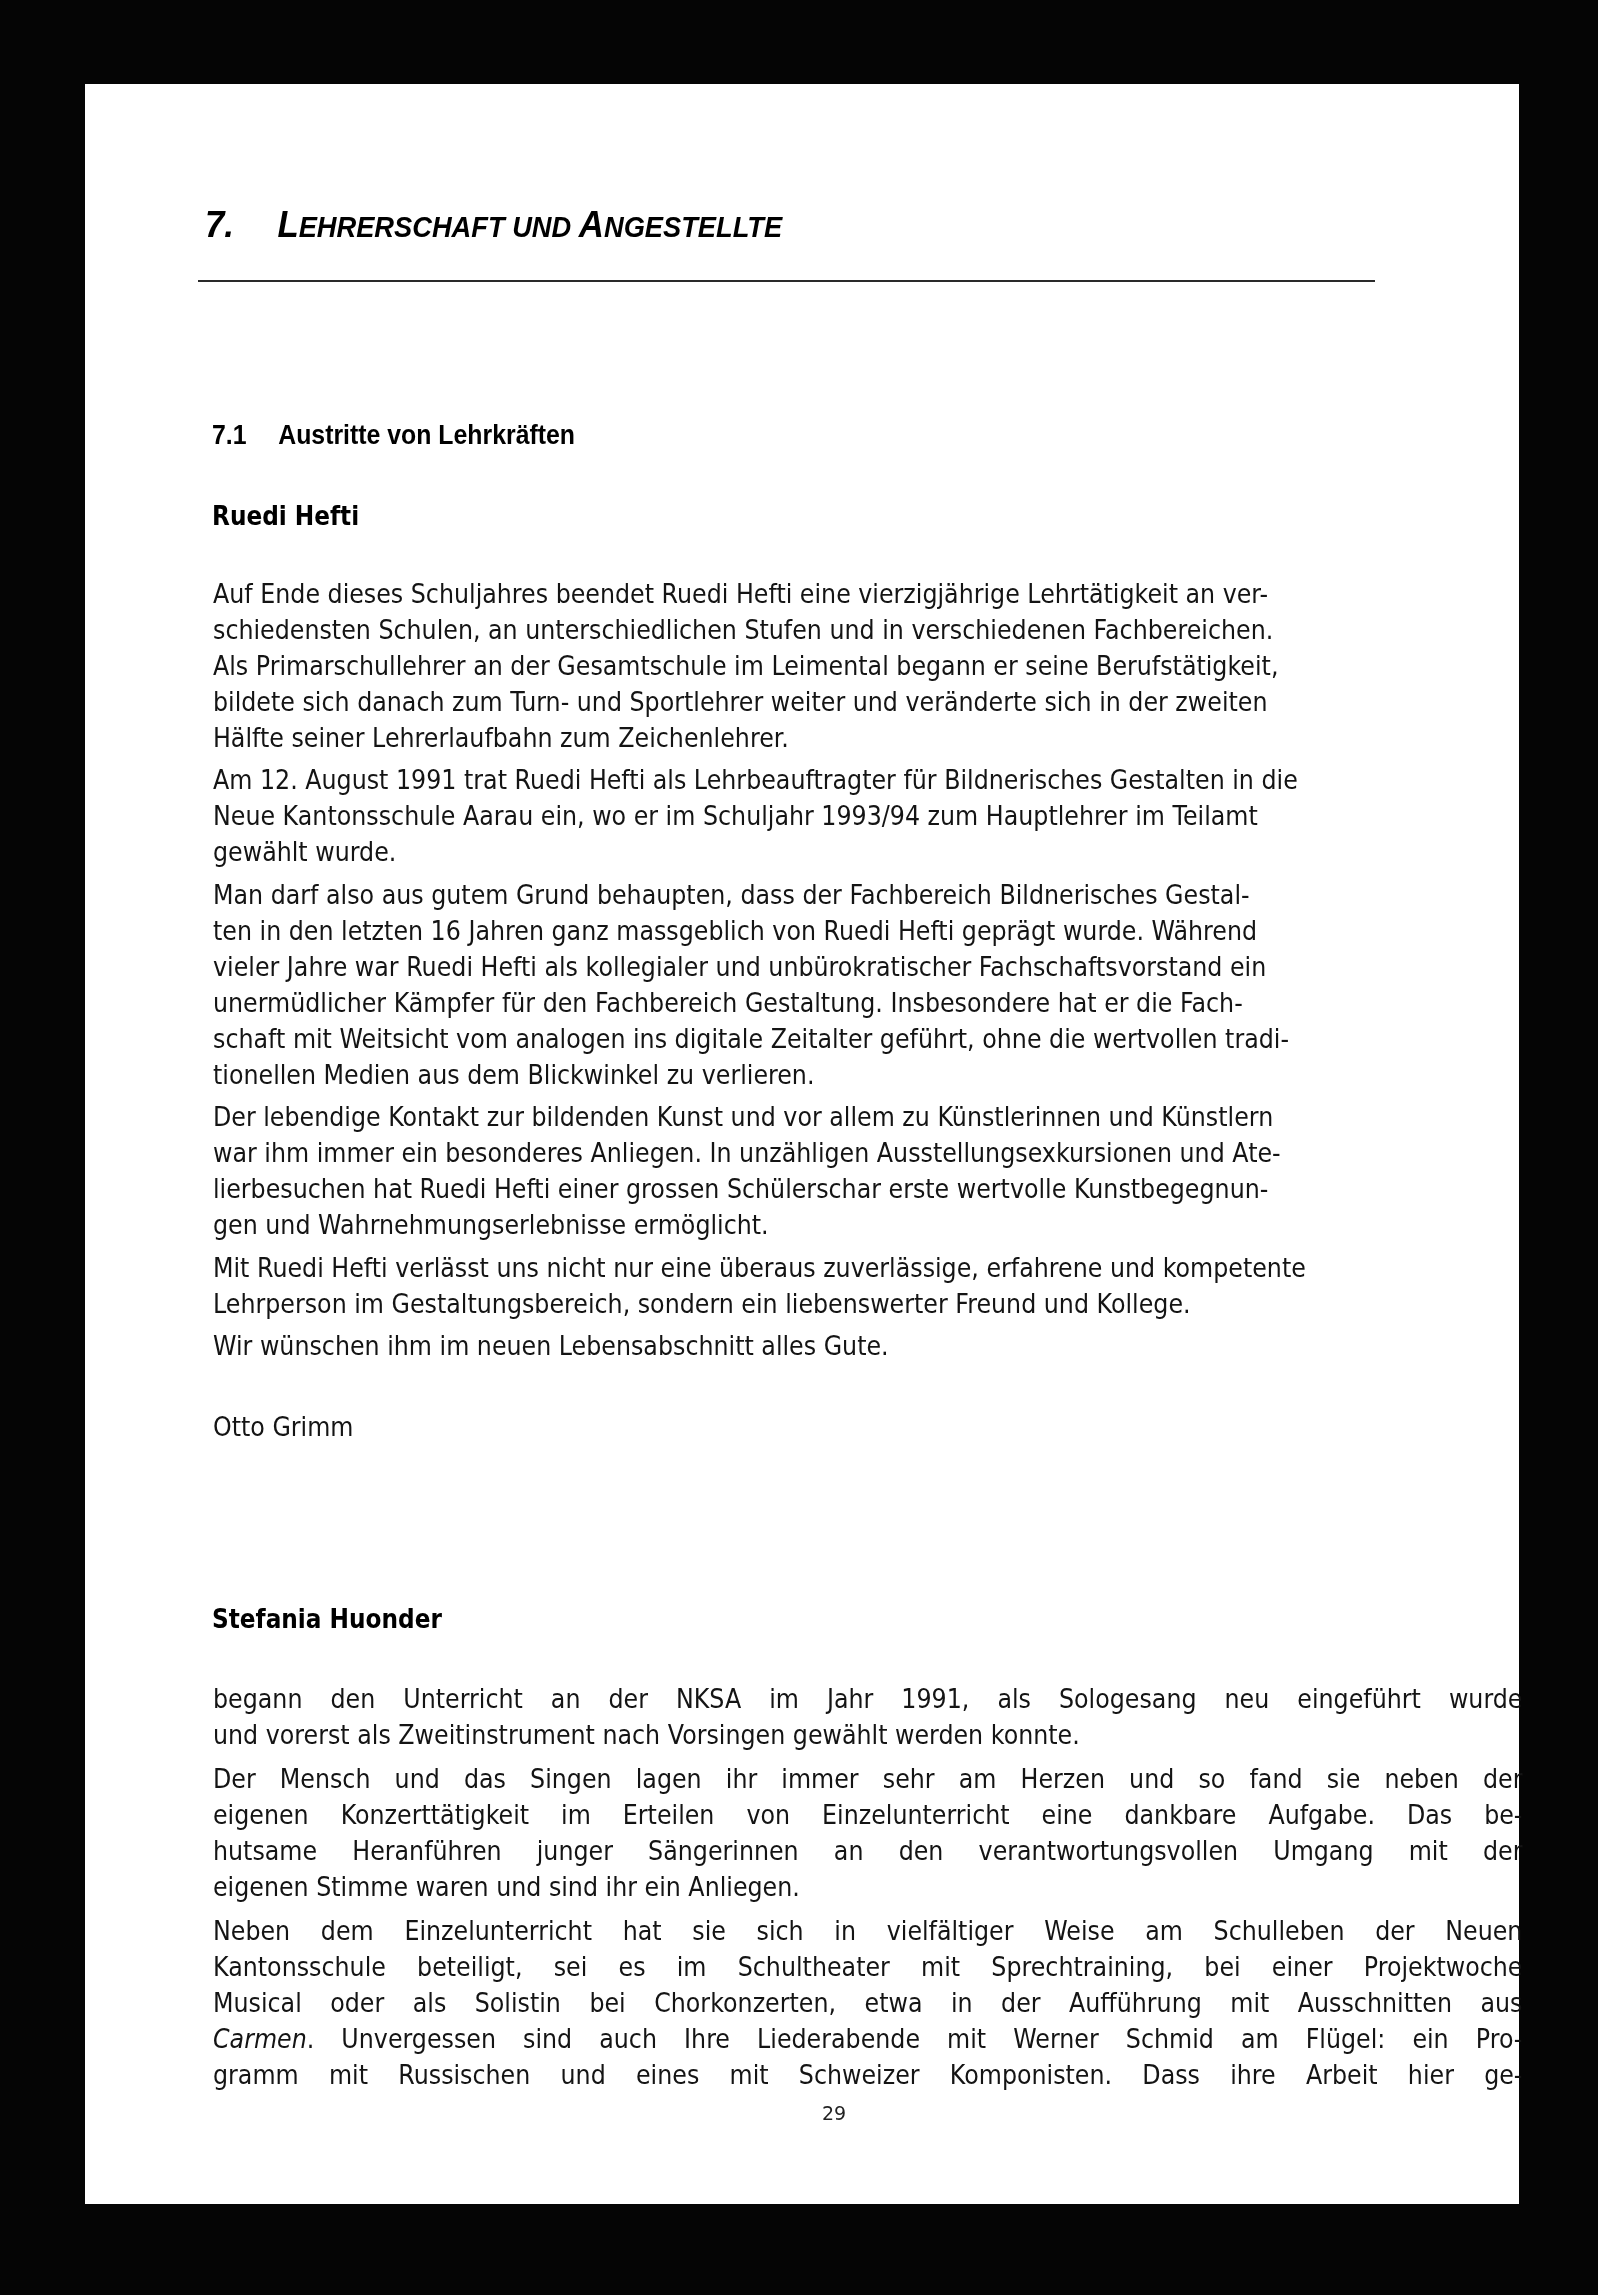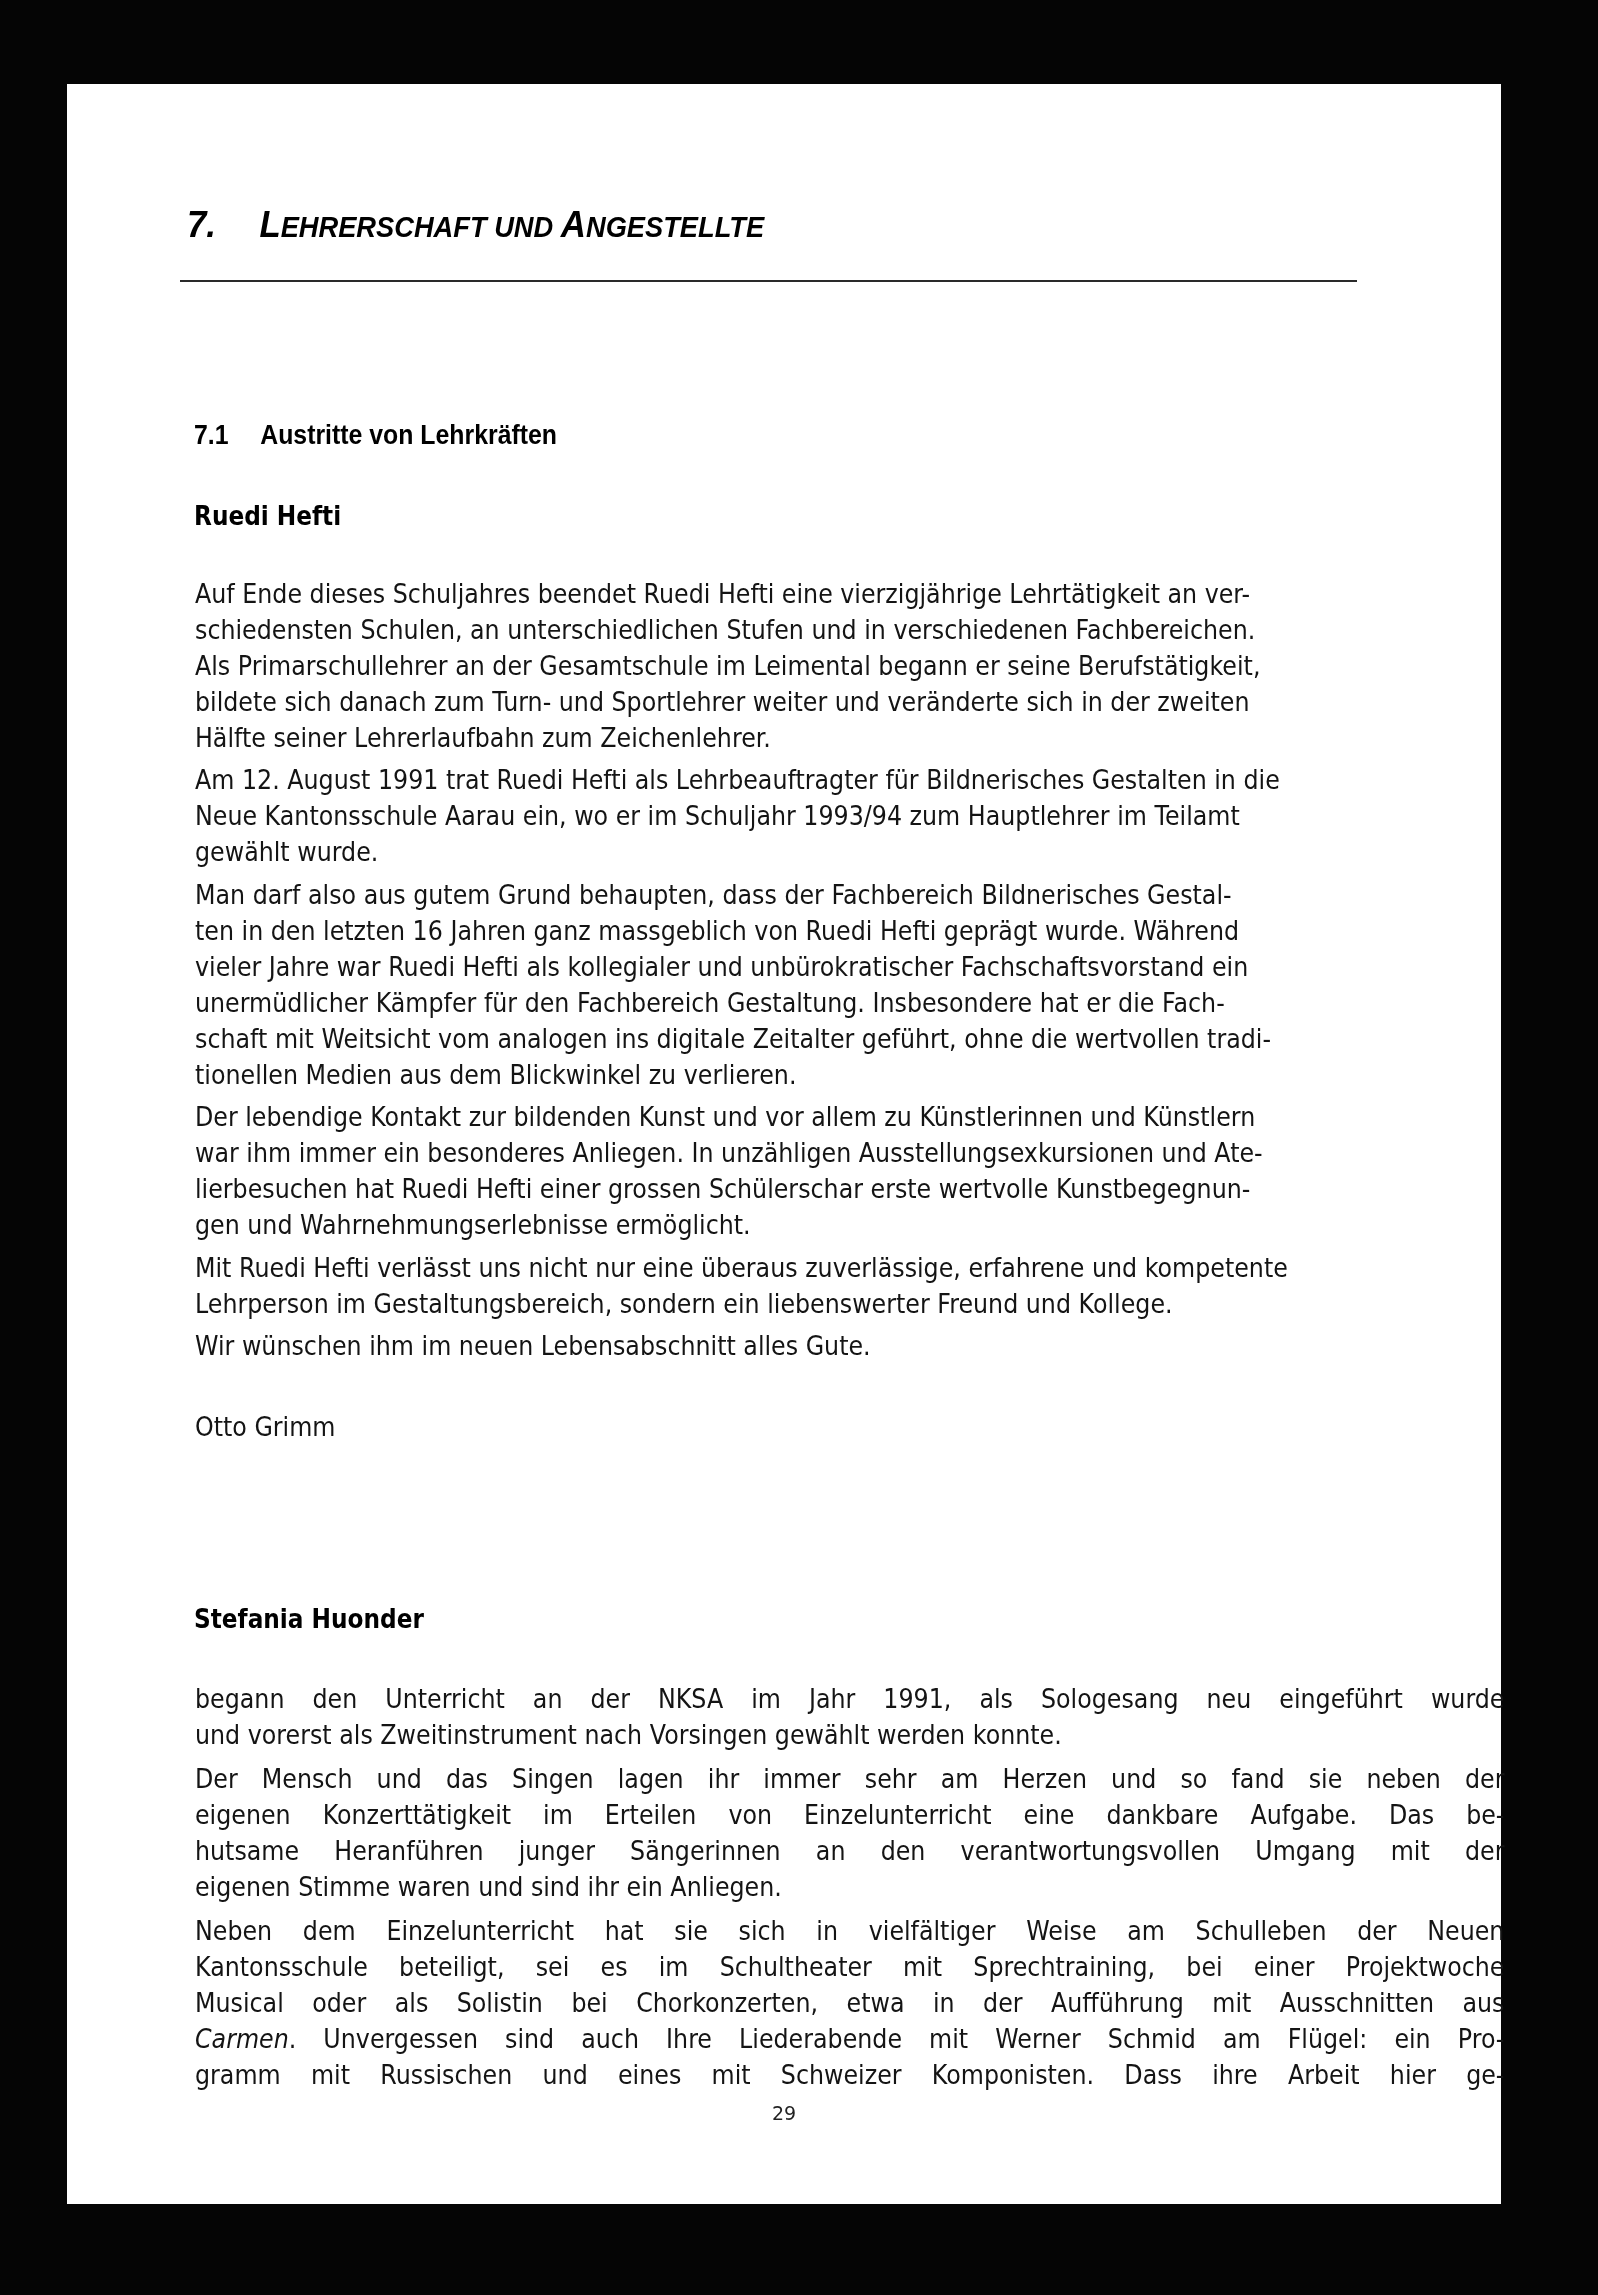--- a/index.html
+++ b/index.html
@@ -10,21 +10,21 @@
     body {
       width: 1599px;
       height: 2295px;
       position: relative;
       overflow: hidden;
       font-family: "DejaVu Sans", sans-serif;
       color: #111;
     }
     .page {
       position: absolute;
-      left: 67px;
+      left: 85px;
       top: 84px;
       width: 1434px;
       height: 2120px;
       background: #ffffff;
     }
     .chapter-title {
       position: absolute;
       left: 120px;
       top: 120px;
       font-family: "Liberation Sans", sans-serif;
@@ -122,20 +122,21 @@
     }
     .page-number {
       position: absolute;
       left: 0;
       width: 1434px;
       top: 2018px;
       text-align: center;
       font-family: "DejaVu Sans", sans-serif;
       font-size: 19px;
       color: #222;
+      padding-left: 32px;
     }
     em { font-style: italic; }
   </style>
 </head>
 <body>
 
 <div class="page">
 
   <div class="chapter-title">
     <span class="num">7.</span><span>L</span><span class="sc">EHRERSCHAFT </span><span class="sc">UND </span><span>A</span><span class="sc">NGESTELLTE</span>

